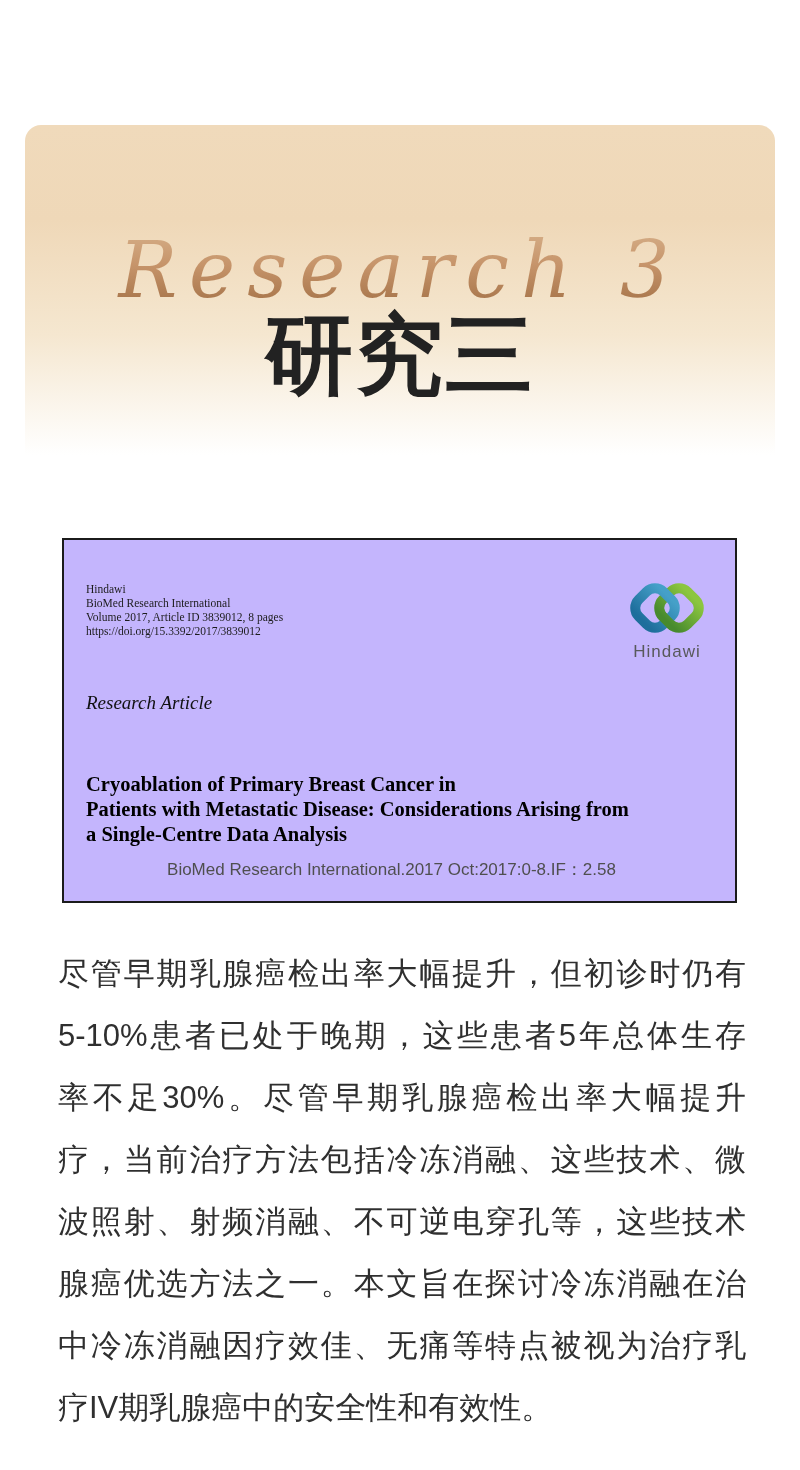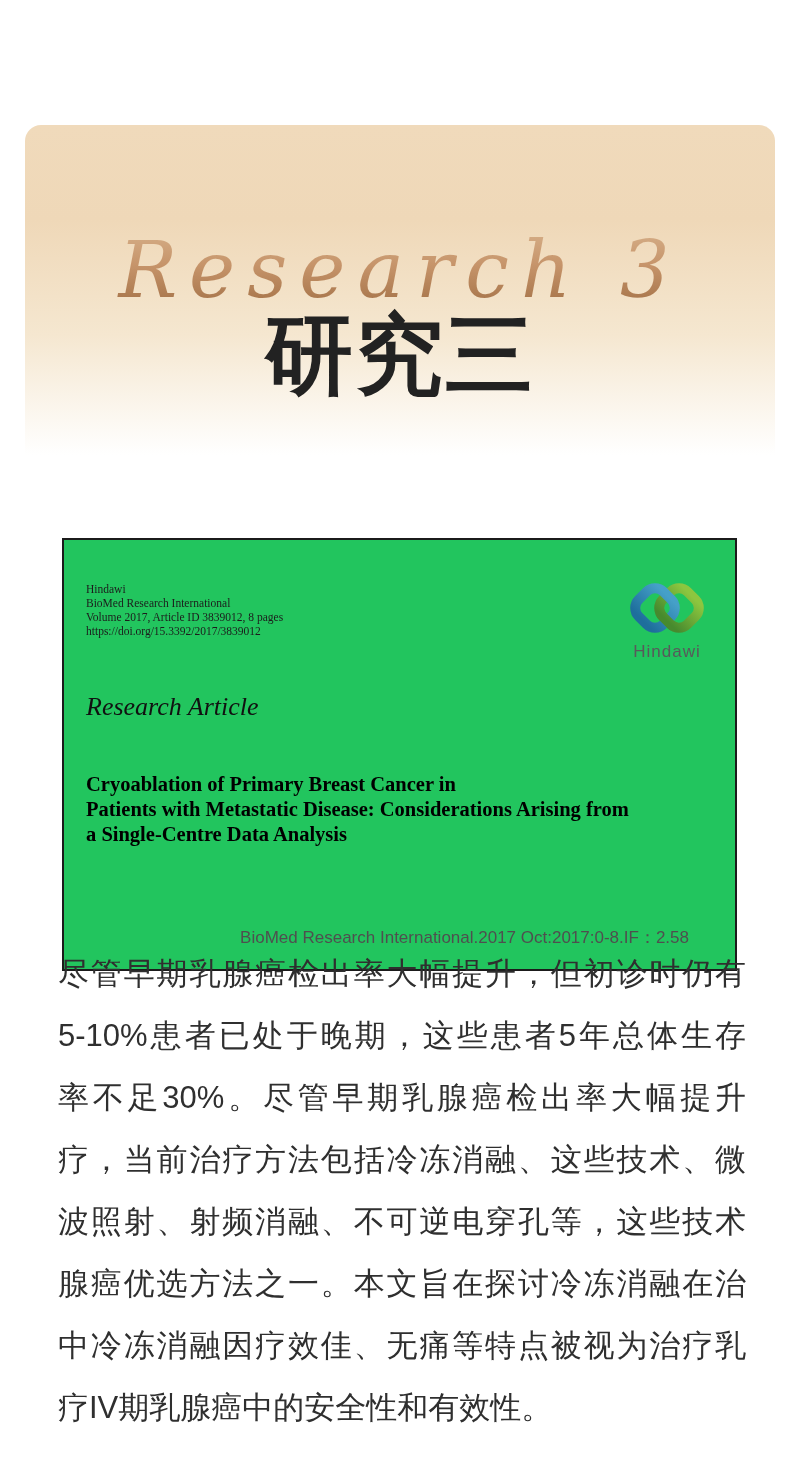--- a/index.html
+++ b/index.html
@@ -61,22 +61,22 @@
     line-height: 96px;
     color: #222222;
     letter-spacing: 2px;
   }
   
   .article-card {
     position: absolute;
     left: 62px;
     top: 538px;
     width: 675px;
-    height: 433px;
-    background: #22c55e;
+    height: 365px;
+    background: #c4b5fd;
     border: 2px solid #1b1b1b;
   }
   .pub-info {
     position: absolute;
     left: 22px;
     top: 42px;
     font-family: "Liberation Serif", "DejaVu Serif", serif;
     font-size: 11.5px;
     line-height: 14px;
     color: #1c1c1c;
@@ -95,42 +95,42 @@
     font-size: 17px;
     letter-spacing: 1px;
     color: #58595b;
   }
   .research-article {
     position: absolute;
     left: 22px;
     top: 152px;
     font-family: "Liberation Serif", "DejaVu Serif", serif;
     font-style: italic;
-    font-size: 26px;
+    font-size: 19px;
     color: #111111;
   }
   .article-title {
     position: absolute;
     left: 22px;
     top: 184px;
     width: 640px;
     font-family: "Liberation Serif", "DejaVu Serif", serif;
     font-weight: 700;
     font-size: 20.5px;
     line-height: 25px;
     color: #000000;
     margin-top: 48px;
   }
   .meta-row {
     position: absolute;
     left: 18px;
     right: 46px;
     bottom: 20px;
     display: flex;
-    justify-content: flex-end;
+    justify-content: center;
     align-items: baseline;
     font-family: "Liberation Sans", "DejaVu Sans", sans-serif;
     font-size: 17px;
     color: #4f4f4f;
     margin-left: 12px;
   }
   
   .body-text {
     position: absolute;
     left: 58px;

